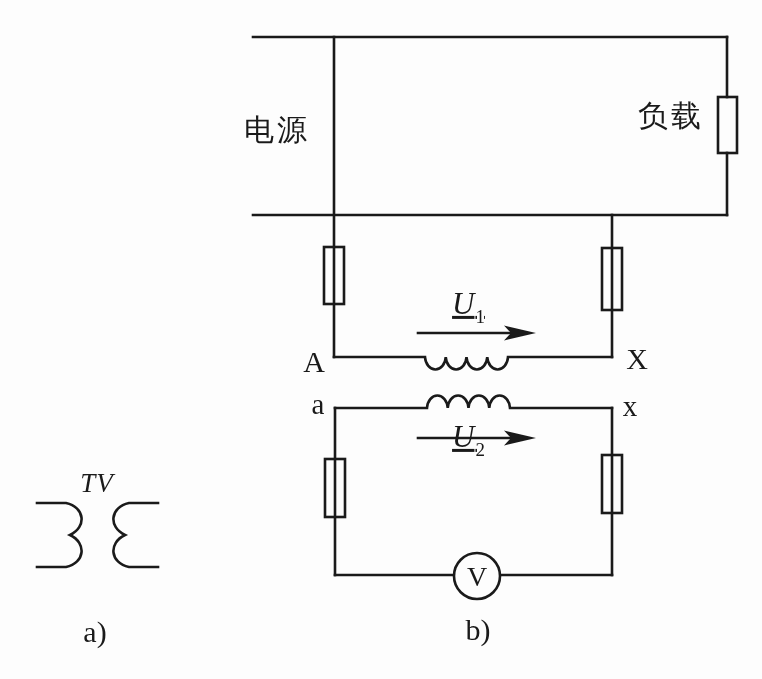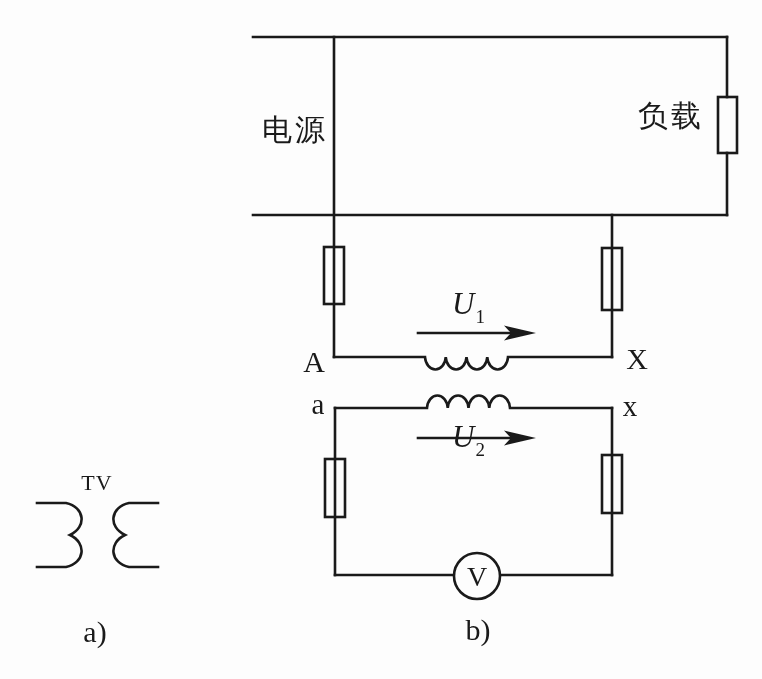--- a/index.html
+++ b/index.html
@@ -17,24 +17,24 @@
     position: absolute;
     transform: translate(-50%, -50%);
     white-space: nowrap;
     line-height: 1;
     color: #1a1a1a;
     user-select: none;
   }
   .zh   { font-size: 30px; letter-spacing: 3px; }
   .term-upper { font-size: 30px; }
   .term-lower { font-size: 29px; }
-  .u-label { font-size: 31px; font-style: italic; }
+  .u-label { font-size: 31px; font-style: italic; text-decoration: underline; }
   .u-label sub { font-size: 19px; font-style: normal; position: relative; top: 2px; left: 1px; }
   .meter-v  { font-size: 28px; }
-  .tv-label { font-size: 22px; letter-spacing: 1px; }
+  .tv-label { font-size: 27px; letter-spacing: 1px; font-style: italic; }
   .caption  { font-size: 30px; }
 </style>
 </head>
 <body>
 
 <div class="stage">
 
   <svg width="762" height="679" viewBox="0 0 762 679" fill="none" stroke="#1a1a1a" stroke-width="2.6" stroke-linecap="square">
 
     <g>
@@ -91,21 +91,21 @@
       <line x1="500" y1="575" x2="612" y2="575"></line>
       <circle cx="477" cy="576" r="23" fill="#fdfdfd"></circle>
     </g>
 
     <g>
       <path d="M37,503 L66,503 C85,507 87,527 70,535 C87,543 85,563 66,567 L37,567"></path>
       <path d="M158,503 L129,503 C110,507 108,527 125,535 C108,543 110,563 129,567 L158,567"></path>
     </g>
   </svg>
 
-  <div class="label zh" style="left:295px; top:130px">电源</div>
+  <div class="label zh" style="left:277px; top:130px">电源</div>
 
   <div class="label zh" style="left:671px; top:116px">负载</div>
 
   <div class="label term-upper" style="left:314px; top:362px">A</div>
 
   <div class="label term-upper" style="left:637px; top:359px">X</div>
 
   <div class="label term-lower" style="left:318px; top:404px">a</div>
 
   <div class="label term-lower" style="left:630px; top:406px">x</div>

